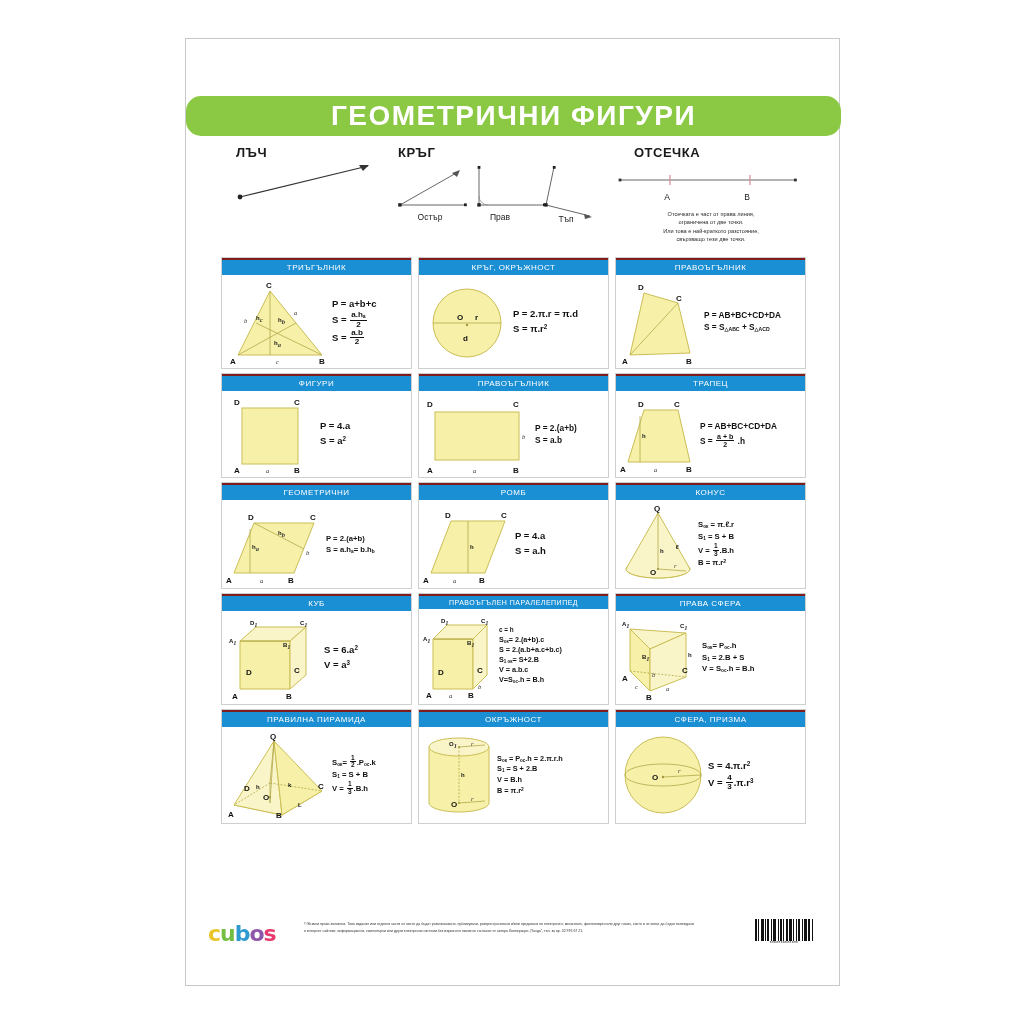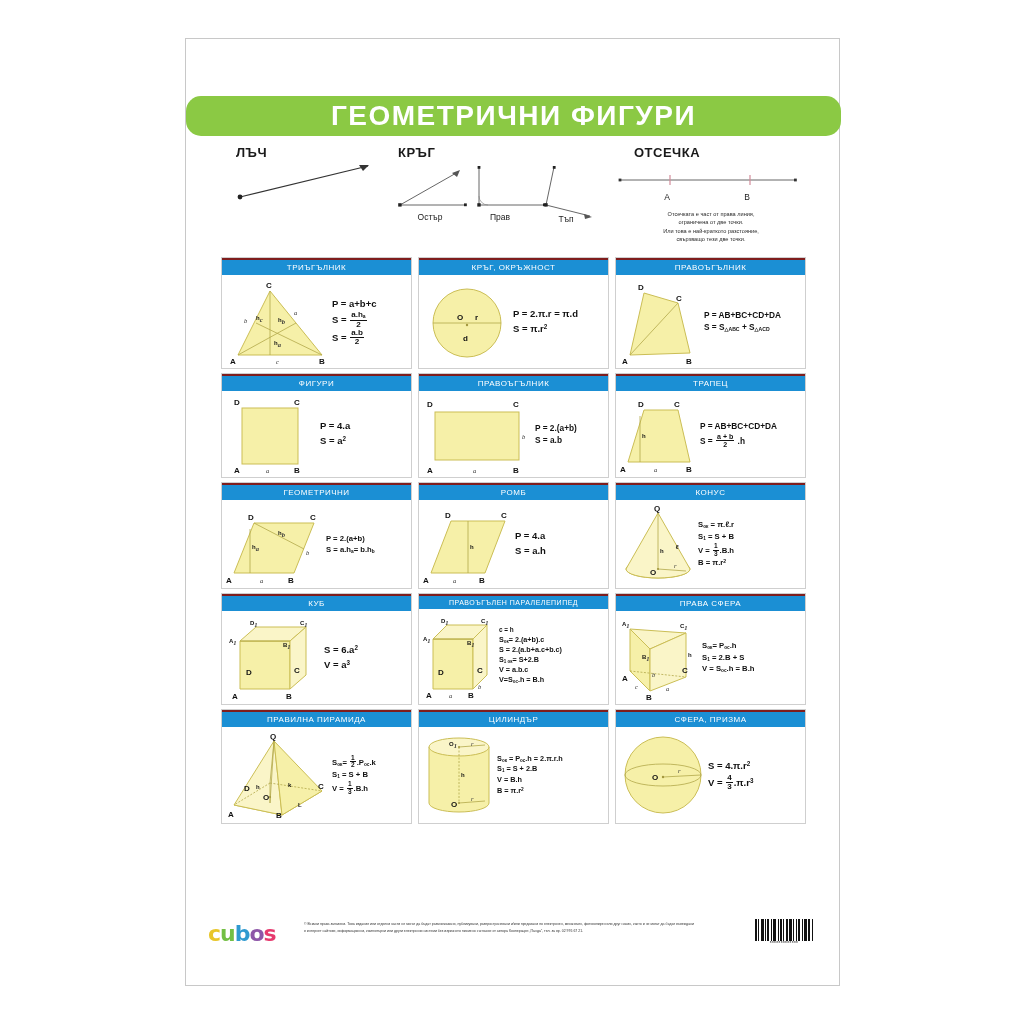--- a/index.html
+++ b/index.html
@@ -517,21 +517,21 @@
           </svg>
           <div class="formulas tiny">
             <div>S<span class="sub">ок</span>= <span class="frac sm"><span class="num">1</span><span class="den">2</span></span>.P<span class="sub">ос</span>.k</div>
             <div>S<span class="sub">1</span> = S + B</div>
             <div>V = <span class="frac sm"><span class="num">1</span><span class="den">3</span></span>.B.h</div>
           </div>
         </div>
       </div>
 
       <div class="card">
-        <div class="card-head">ЦИЛИНДЪР</div>
+        <div class="card-head">ОКРЪЖНОСТ</div>
         <div class="card-body" style="height:96px;">
           <svg class="fig" width="72" height="88">
             <path class="shape" d="M 6 16 L 6 72 A 30 9 0 0 0 66 72 L 66 16 Z"></path>
             <ellipse class="shape-lite" cx="36" cy="16" rx="30" ry="9"></ellipse>
             <line class="line-in" x1="36" y1="16" x2="36" y2="72" stroke-dasharray="2,1.5"></line>
             <line class="line-in" x1="36" y1="16" x2="62" y2="14"></line>
             <line class="line-in" x1="36" y1="72" x2="62" y2="70"></line>
             <circle cx="36" cy="16" r="1" fill="#a3983f"></circle>
             <circle cx="36" cy="72" r="1" fill="#a3983f"></circle>
             <text class="lbl-s" x="26" y="15">O<tspan class="lbl-i" dy="2">1</tspan></text>

